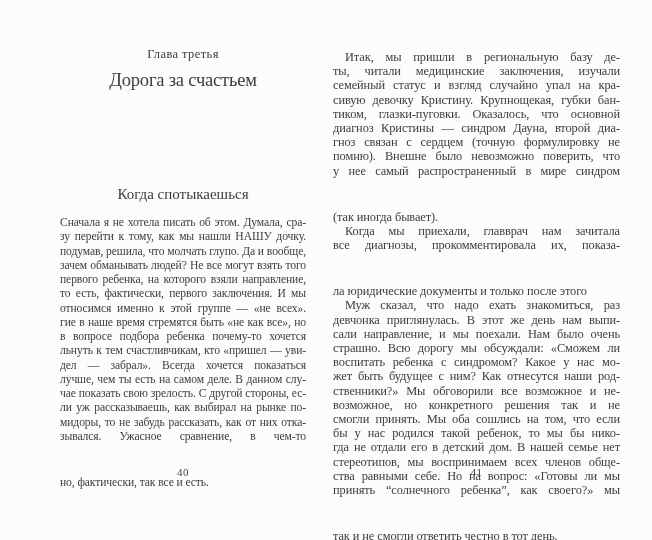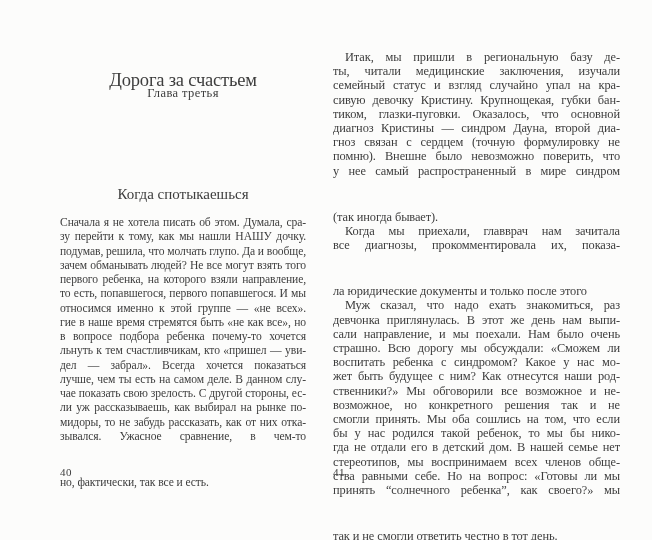--- a/index.html
+++ b/index.html
@@ -28,21 +28,20 @@
   .page.right { left: 333px; width: 287px; }
 
   .chapter-label {
     position: absolute;
     top: 47px;
     left: 0;
     width: 100%;
     text-align: center;
     font-size: 12.5px;
     letter-spacing: 0.4px;
-    margin-top: 39px;
   }
   .chapter-title {
     position: absolute;
     top: 70px;
     left: 0;
     width: 100%;
     text-align: center;
     font-size: 18.5px;
     letter-spacing: -0.2px;
   }
@@ -68,41 +67,42 @@
   .body-left  .line { font-size: 11.6px; line-height: 14.25px; height: 14.25px; letter-spacing: -0.1px; }
   .body-right .line { font-size: 12.4px; line-height: 14.2px;  height: 14.2px;  letter-spacing: -0.1px; }
   .line.last { text-align-last: left; margin-top: 32px; }
   .para.indent .line:first-child { text-indent: 12px; }
 
   .page-number {
     position: absolute;
     top: 466px;
     left: 0;
     width: 100%;
+    text-align: center;
     font-size: 11px;
     letter-spacing: 0.5px;
   }
 </style>
 </head>
 <body>
 
 <div class="spread">
 
   <section class="page left">
     <div class="chapter-label">Глава третья</div>
     <div class="chapter-title">Дорога за счастьем</div>
     <div class="section-heading">Когда спотыкаешься</div>
     <div class="body body-left">
         <div class="para">
           <div class="line">Сначала я не хотела писать об этом. Думала, сра-</div>
           <div class="line">зу перейти к тому, как мы нашли НАШУ дочку. Но,</div>
           <div class="line">подумав, решила, что молчать глупо. Да и вообще,</div>
           <div class="line">зачем обманывать людей? Не все могут взять того</div>
           <div class="line">первого ребенка, на которого взяли направление,</div>
-          <div class="line">то есть, попавшегося, первого попавшегося. И мы</div>
+          <div class="line">то есть, фактически, первого заключения. И мы</div>
           <div class="line">относимся именно к этой группе — «не всех». Мно-</div>
           <div class="line">гие в наше время стремятся быть «не как все», но</div>
           <div class="line">в вопросе подбора ребенка почему-то хочется при-</div>
           <div class="line">льнуть к тем счастливчикам, кто «пришел — уви-</div>
           <div class="line">дел — забрал». Всегда хочется показаться немного</div>
           <div class="line">лучше, чем ты есть на самом деле. В данном слу-</div>
           <div class="line">чае показать свою зрелость. С другой стороны, ес-</div>
           <div class="line">ли уж рассказываешь, как выбирал на рынке по-</div>
           <div class="line">мидоры, то не забудь рассказать, как от них отка-</div>
           <div class="line">зывался. Ужасное сравнение, в чем-то аморальное,</div>

